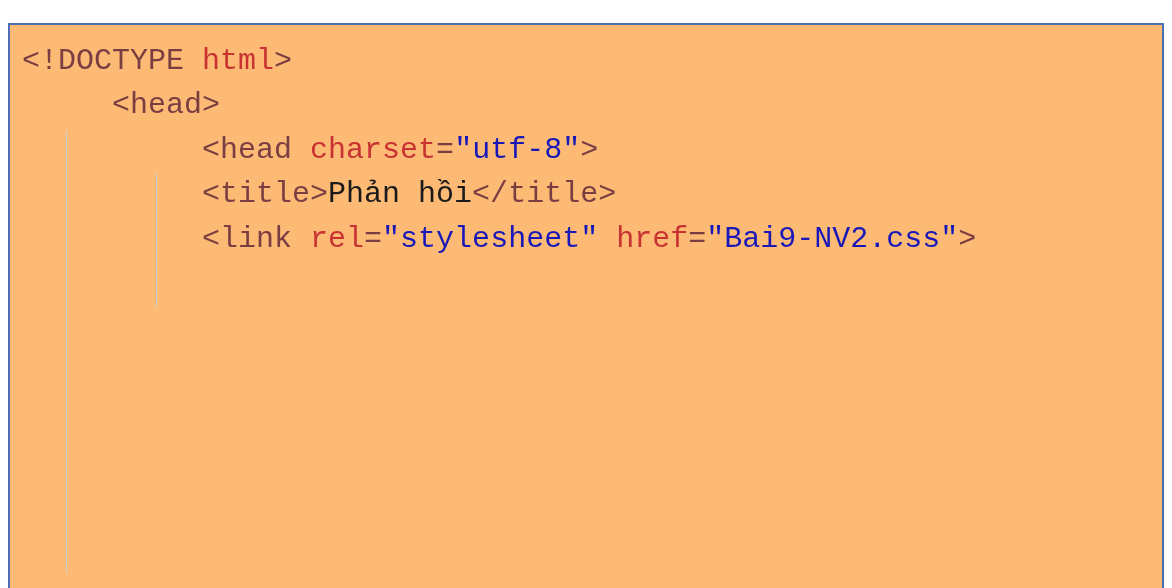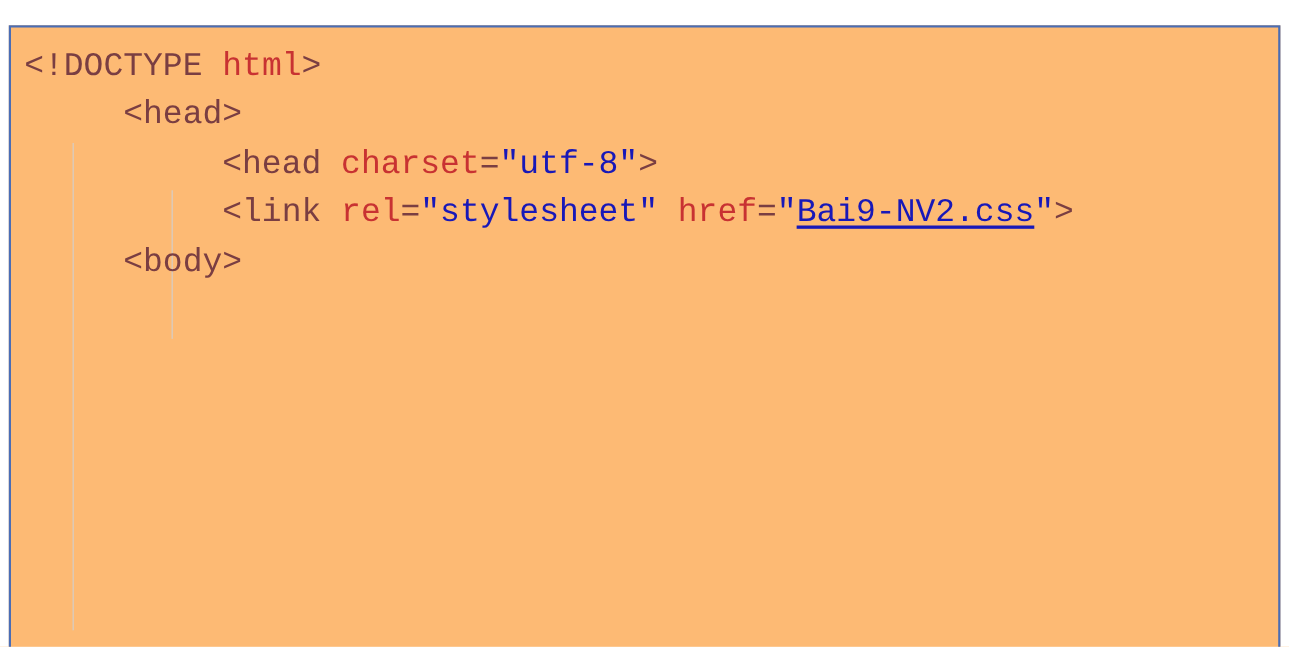--- a/index.html
+++ b/index.html
@@ -33,43 +33,42 @@
     width: 1px;
     background: #d0d0d0;
   }
   .punct { color: #7a3e42; }
   .tag-name { color: #7a3e42; }
   .attr-name { color: #c83232; }
   .attr-value { color: #1818b8; }
   .text-content { color: #1a1a1a; }
   .link-value {
     color: #1818b8;
-    text-decoration: underline;
     text-decoration-color: #1818b8;
     text-underline-offset: 4px;
   }
   .html-keyword { color: #c83232; }
 </style>
 </head>
 <body>
 
 <div class="code-container">
 
   <div class="indent-guide" style="left: 56px; top: 105px; height: 443px;"></div>
   <div class="indent-guide" style="left: 146px; top: 148px; height: 135px;"></div>
 
   <div class="code-line"><span class="punct">&lt;!</span><span class="punct">DOCTYPE</span><span> </span><span class="html-keyword">html</span><span class="punct">&gt;</span></div>
 
 
   <div class="code-line"><span>     </span><span class="punct">&lt;</span><span class="tag-name">head</span><span class="punct">&gt;</span></div>
 
   <div class="code-line"><span>          </span><span class="punct">&lt;</span><span class="tag-name">head</span><span> </span><span class="attr-name">charset</span><span class="punct">=</span><span class="attr-value">"utf-8"</span><span class="punct">&gt;</span></div>
 
+  <div class="code-line"><span>          </span><span class="punct">&lt;</span><span class="tag-name">title</span><span class="punct">&gt;</span><span class="text-content">Phản hồi</span><span class="punct">&lt;/</span><span class="tag-name">title</span><span class="punct">&gt;</span></div>
 
   <div class="code-line"><span>          </span><span class="punct">&lt;</span><span class="tag-name">link</span><span> </span><span class="attr-name">rel</span><span class="punct">=</span><span class="attr-value">"stylesheet"</span><span> </span><span class="attr-name">href</span><span class="punct">=</span><span class="attr-value">"</span><span class="link-value">Bai9-NV2.css</span><span class="attr-value">"</span><span class="punct">&gt;</span></div>
 
 
-  <div class="code-line"><span>     </span><span class="punct">&lt;</span><span class="tag-name">body</span><span class="punct">&gt;</span></div>
 
   <div class="code-line"><span>     </span><span></span>&nbsp;</div>
 
 
 </div>
 
 </body></html>

